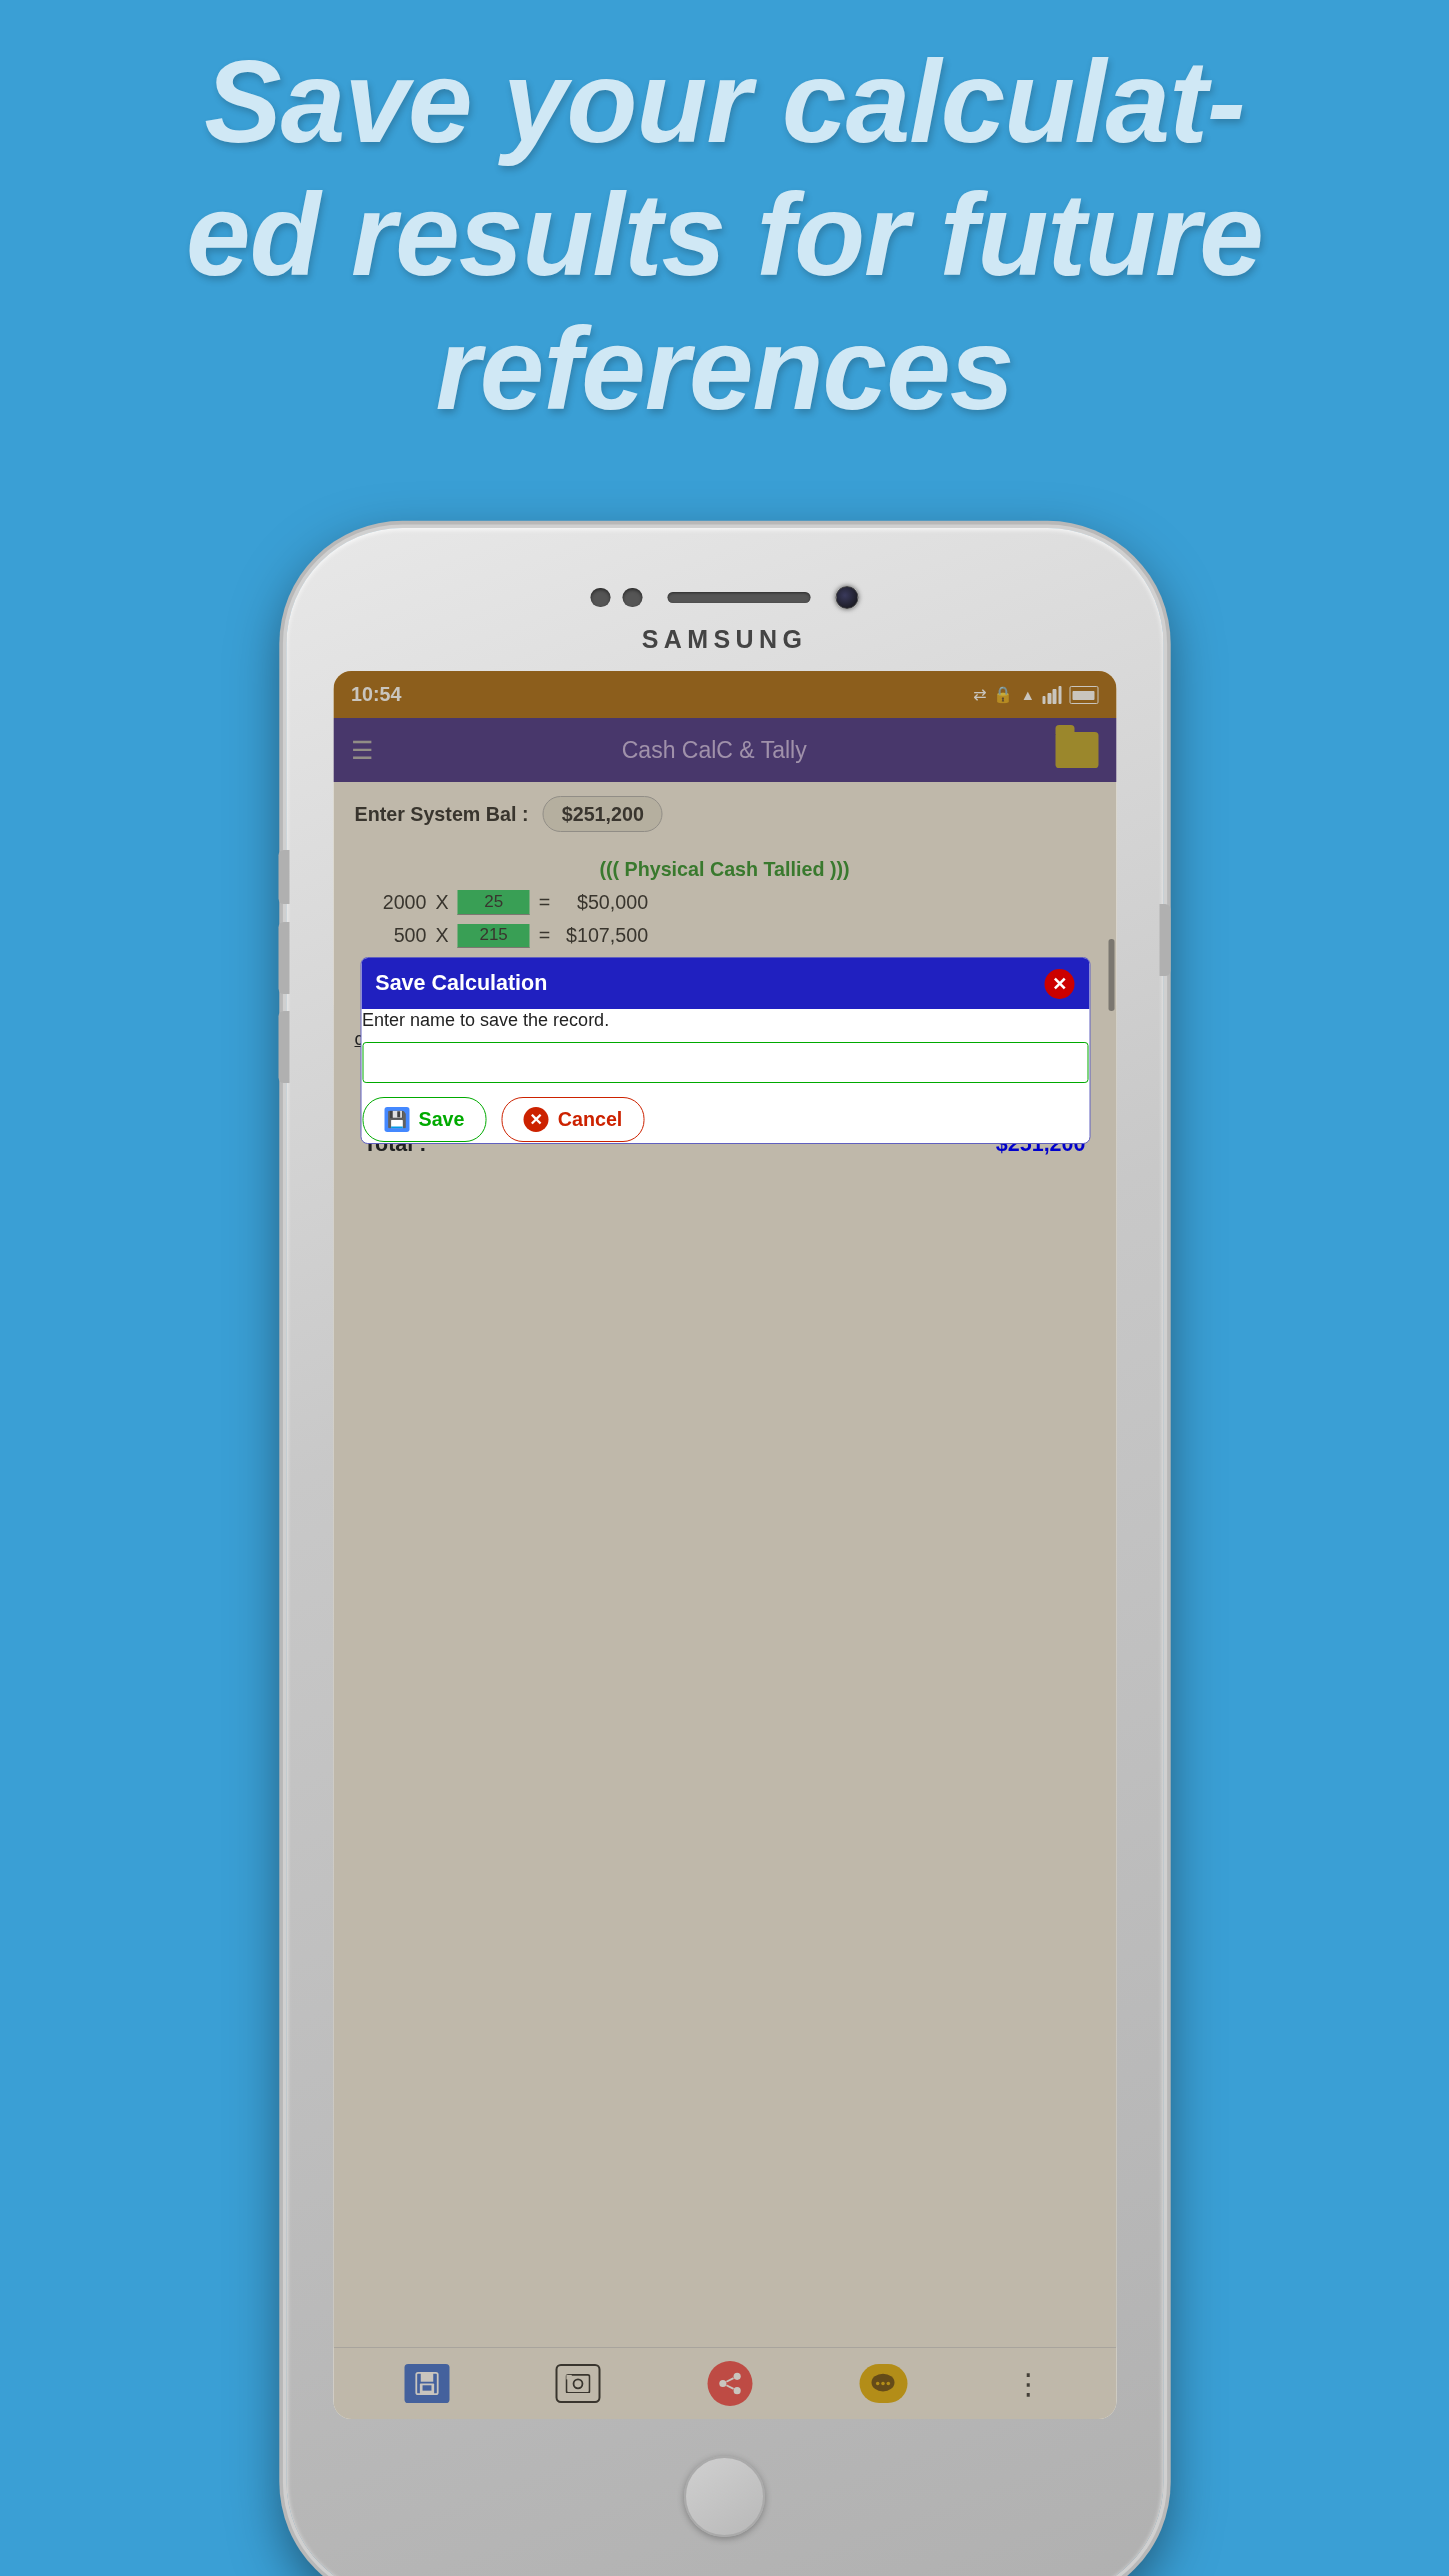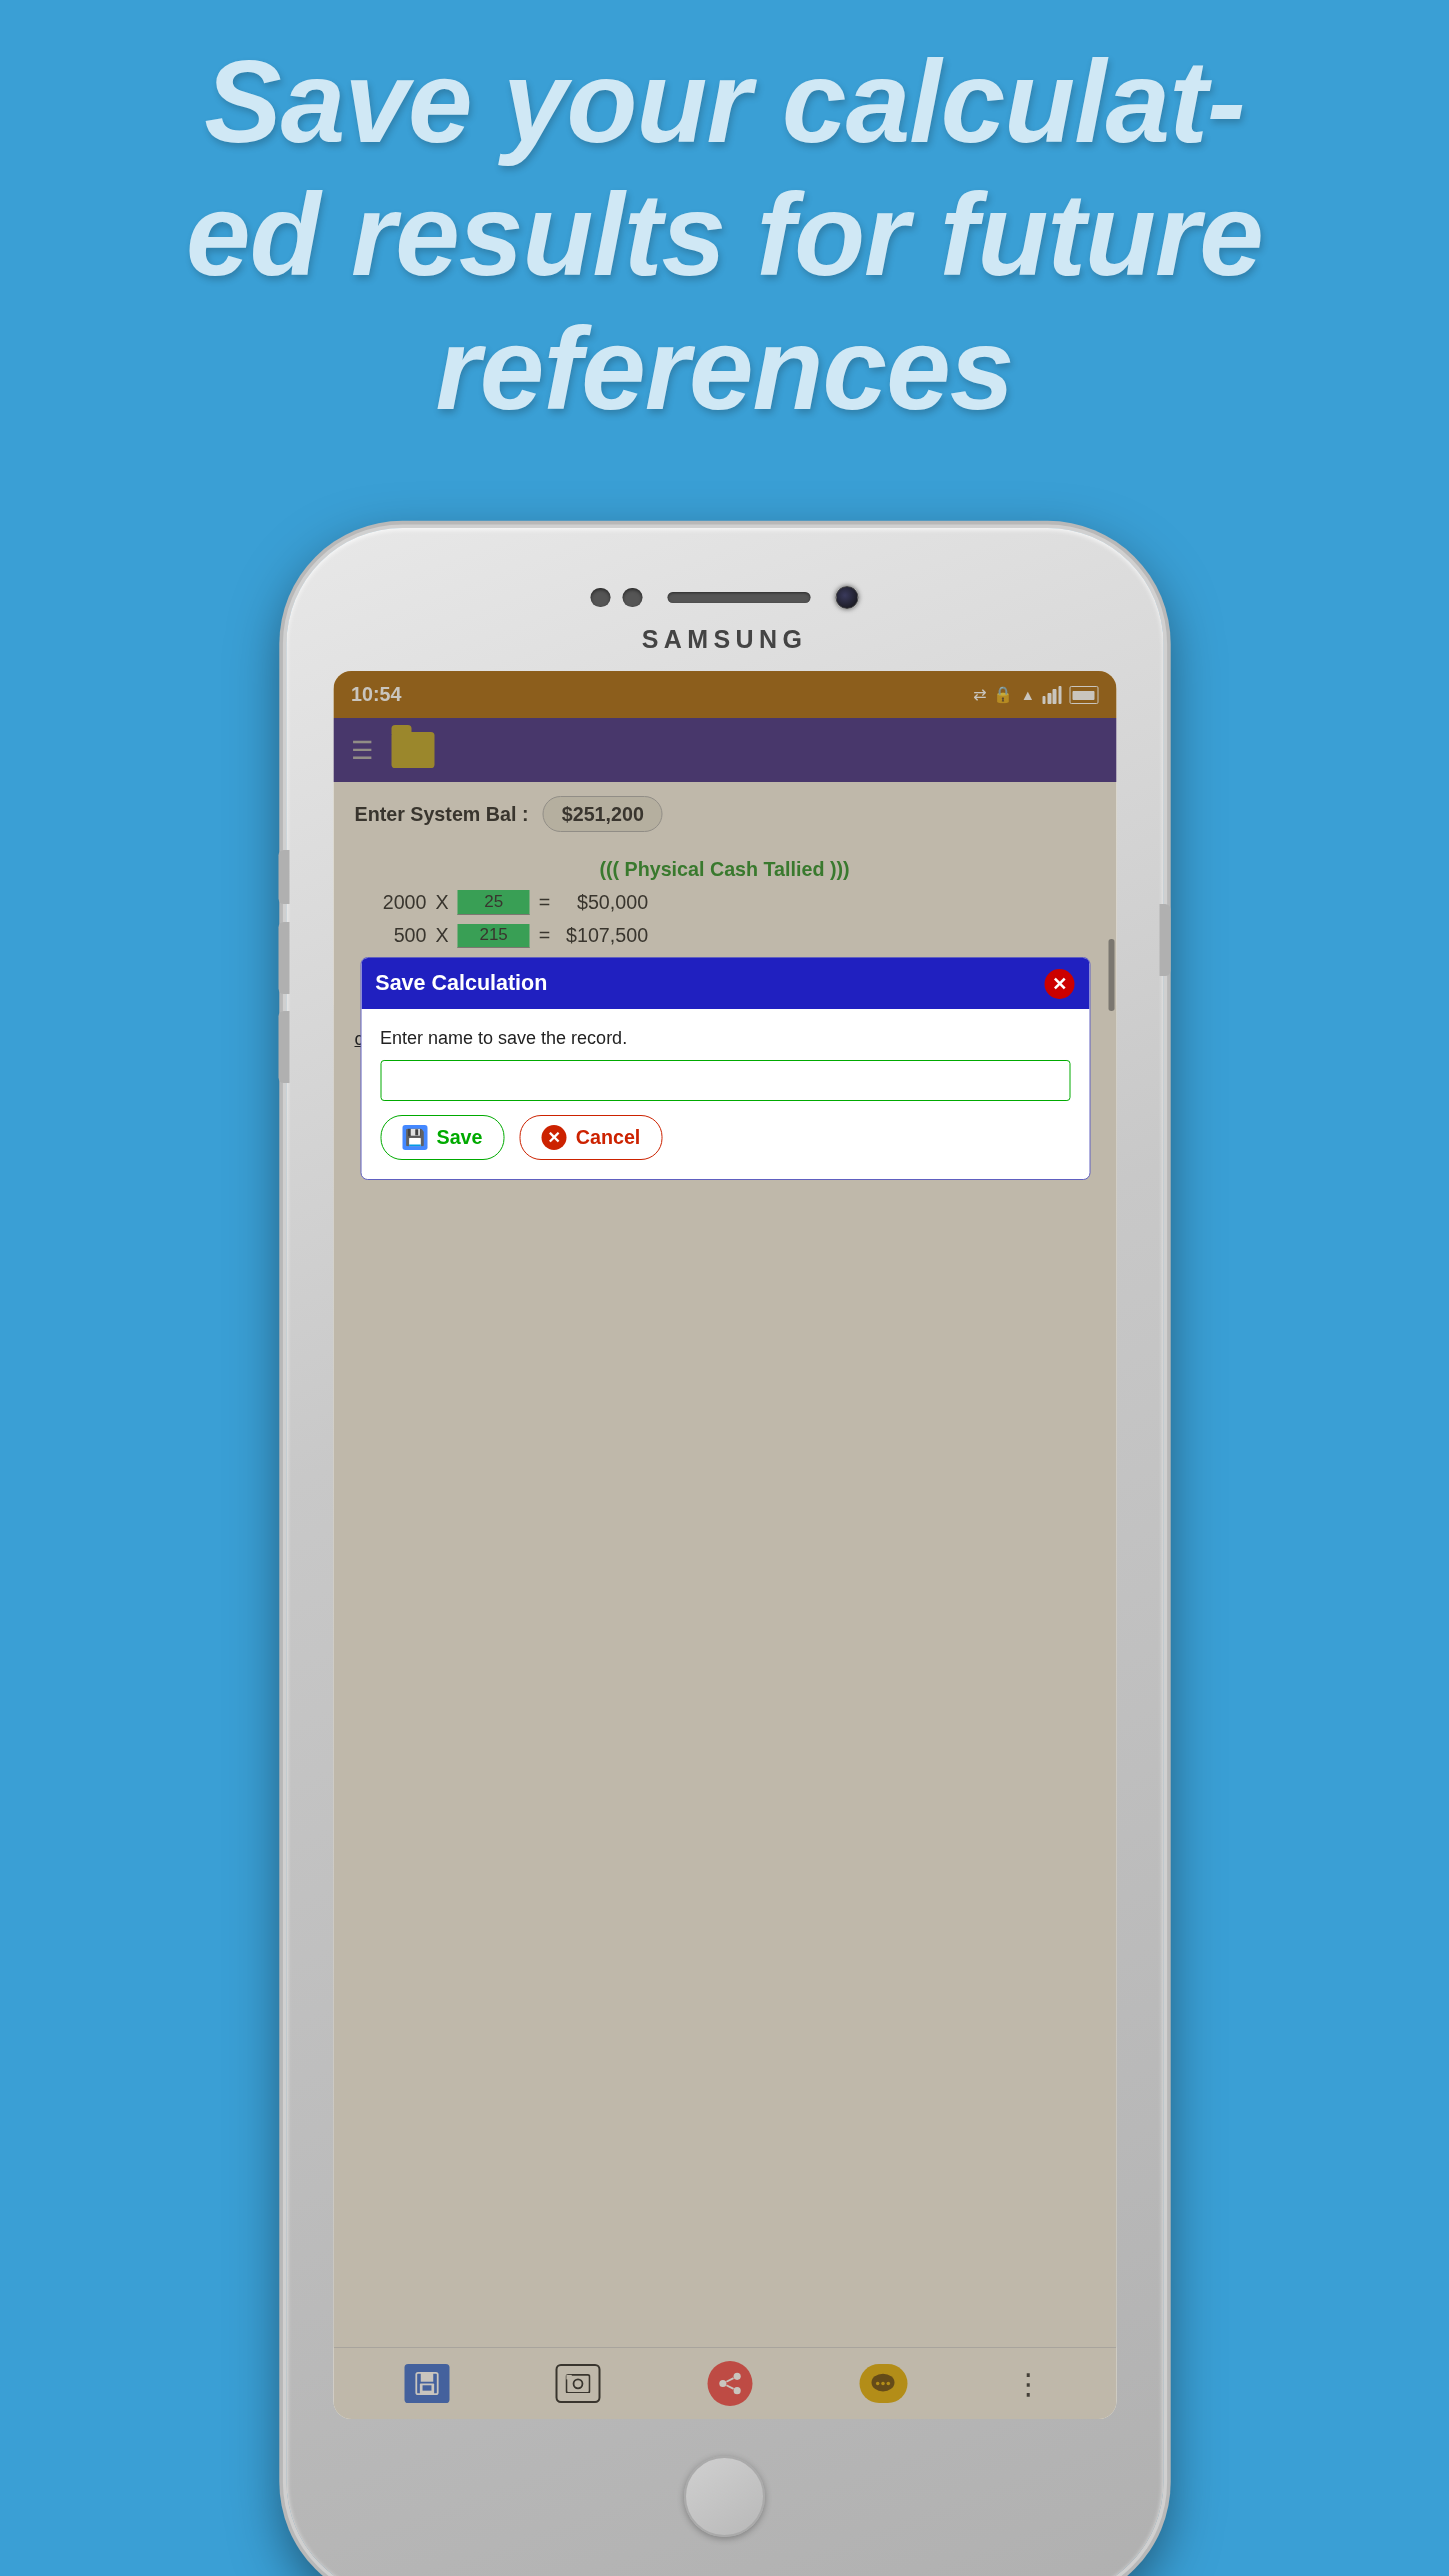--- a/index.html
+++ b/index.html
@@ -325,21 +325,21 @@
       display: flex;
       align-items: center;
       justify-content: center;
       cursor: pointer;
       font-size: 18px;
       color: white;
       font-weight: bold;
     }
 
     .dialog-body {
-      padding: 19px;
+      padding: 1px;
     }
 
     .dialog-message {
       font-size: 18px;
       color: #222;
       margin-bottom: 10.7px;
     }
 
     .dialog-input {
       width: 100%;
@@ -652,20 +652,21 @@
         </div>
 
         <span style="font-size:14.3px; border:1.8px solid white; padding:0 2.7px; border-radius:1.8px; position:relative;">
           <span style="display:inline-block; width:21.5px; height:9px; background:white; border-radius:0.9px;"></span>
         </span>
       </div>
     </div>
 
     <div class="app-toolbar">
       <span class="toolbar-menu-icon">☰</span>
+      <span class="toolbar-title">Cash CalC &amp; Tally</span>
       <div class="toolbar-folder-icon"></div>
     </div>
 
     <div class="app-content">
 
       <div class="system-bal-row">
         <span class="system-bal-label">Enter System Bal :</span>
         <span class="system-bal-value">$251,200</span>
       </div>
 

